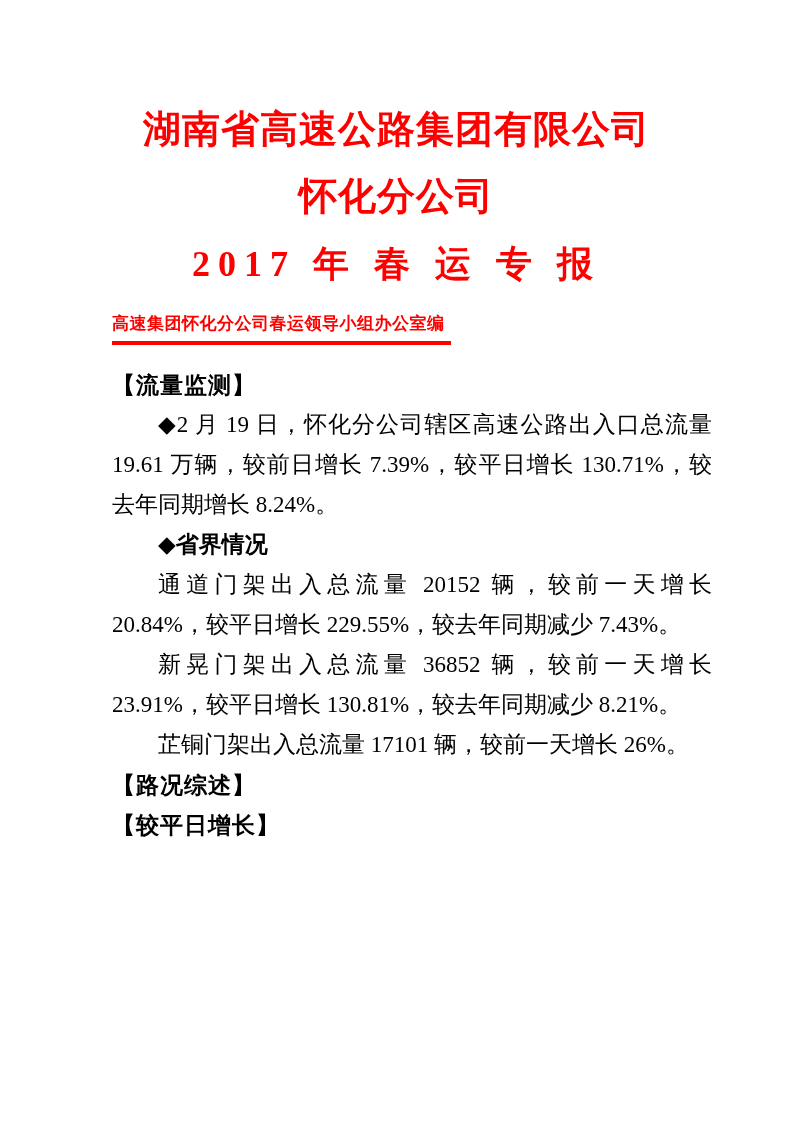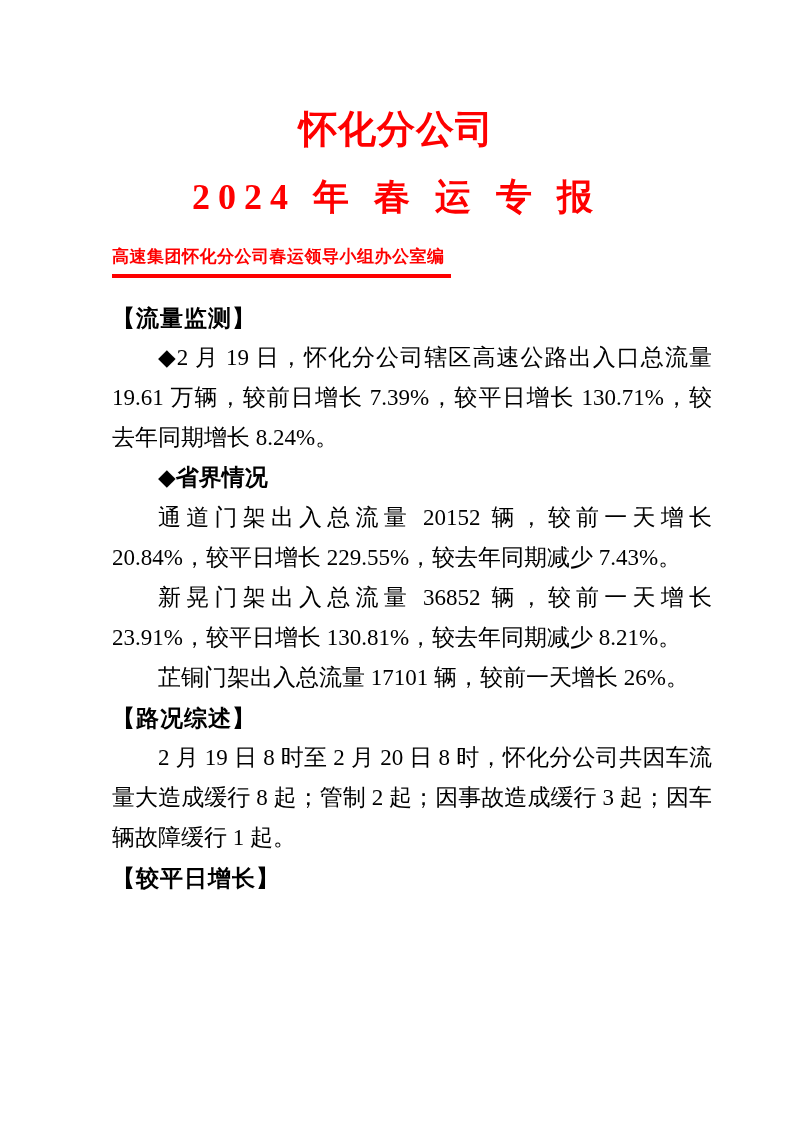--- a/index.html
+++ b/index.html
@@ -78,22 +78,23 @@
     text-indent: 46px;
     font-weight: bold;
   }
 </style>
 </head>
 <body>
 
 <div class="page">
 
   <div class="head-block">
+    <div class="doc-title">湖南省高速公路集团有限公司</div>
     <div class="doc-title">怀化分公司</div>
-    <div class="doc-title doc-title-3">2024 年 春 运 专 报</div>
+    <div class="doc-title doc-title-3">2017 年 春 运 专 报</div>
   </div>
 
   <div class="editor-line">
     <span class="editor-credit">高速集团怀化分公司春运领导小组办公室编</span>
   </div>
 
   <div class="body-block">
 
     <div class="sec-header">【流量监测】</div>
 
@@ -103,19 +104,18 @@
 
     <p class="para"><span class="lead">通道门架</span><span>出入总流量 20152 辆，较前一天增长 20.84%，较平日增长 229.55%，较去年同期减少 7.43%。</span></p>
 
     <p class="para"><span class="lead">新晃门架</span><span>出入总流量 36852 辆，较前一天增长 23.91%，较平日增长 130.81%，较去年同期减少 8.21%。</span></p>
 
     <p class="para"><span class="lead">芷铜门架</span><span>出入总流量 17101 辆，较前一天增长 26%。</span></p>
 
 
     <div class="sec-header">【路况综述】</div>
 
-    <p class="para">2 月 19 日 8 时至 2 月 20 日 8 时，怀化分公司共因车流量大造成缓行 8 起；管制 2 起；因事故造成缓行 3 起；因车辆故障缓行 1 起。</p>
 
     <div class="sec-header">【较平日增长】</div>
 
   </div>
 
 </div>
 
 </body></html>

